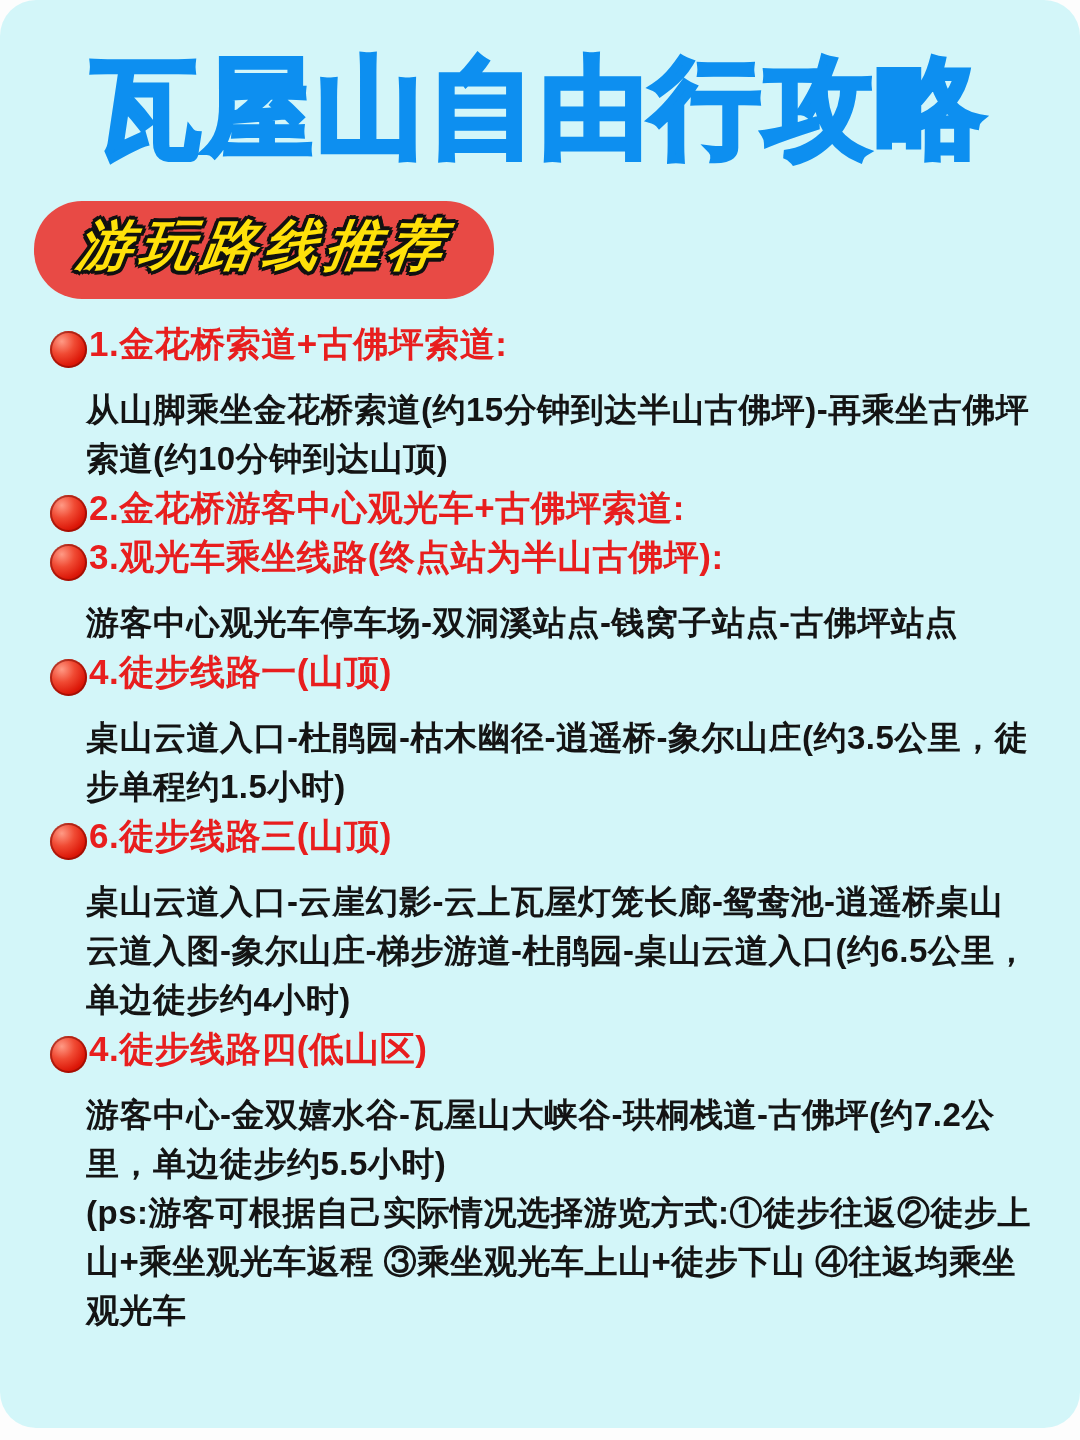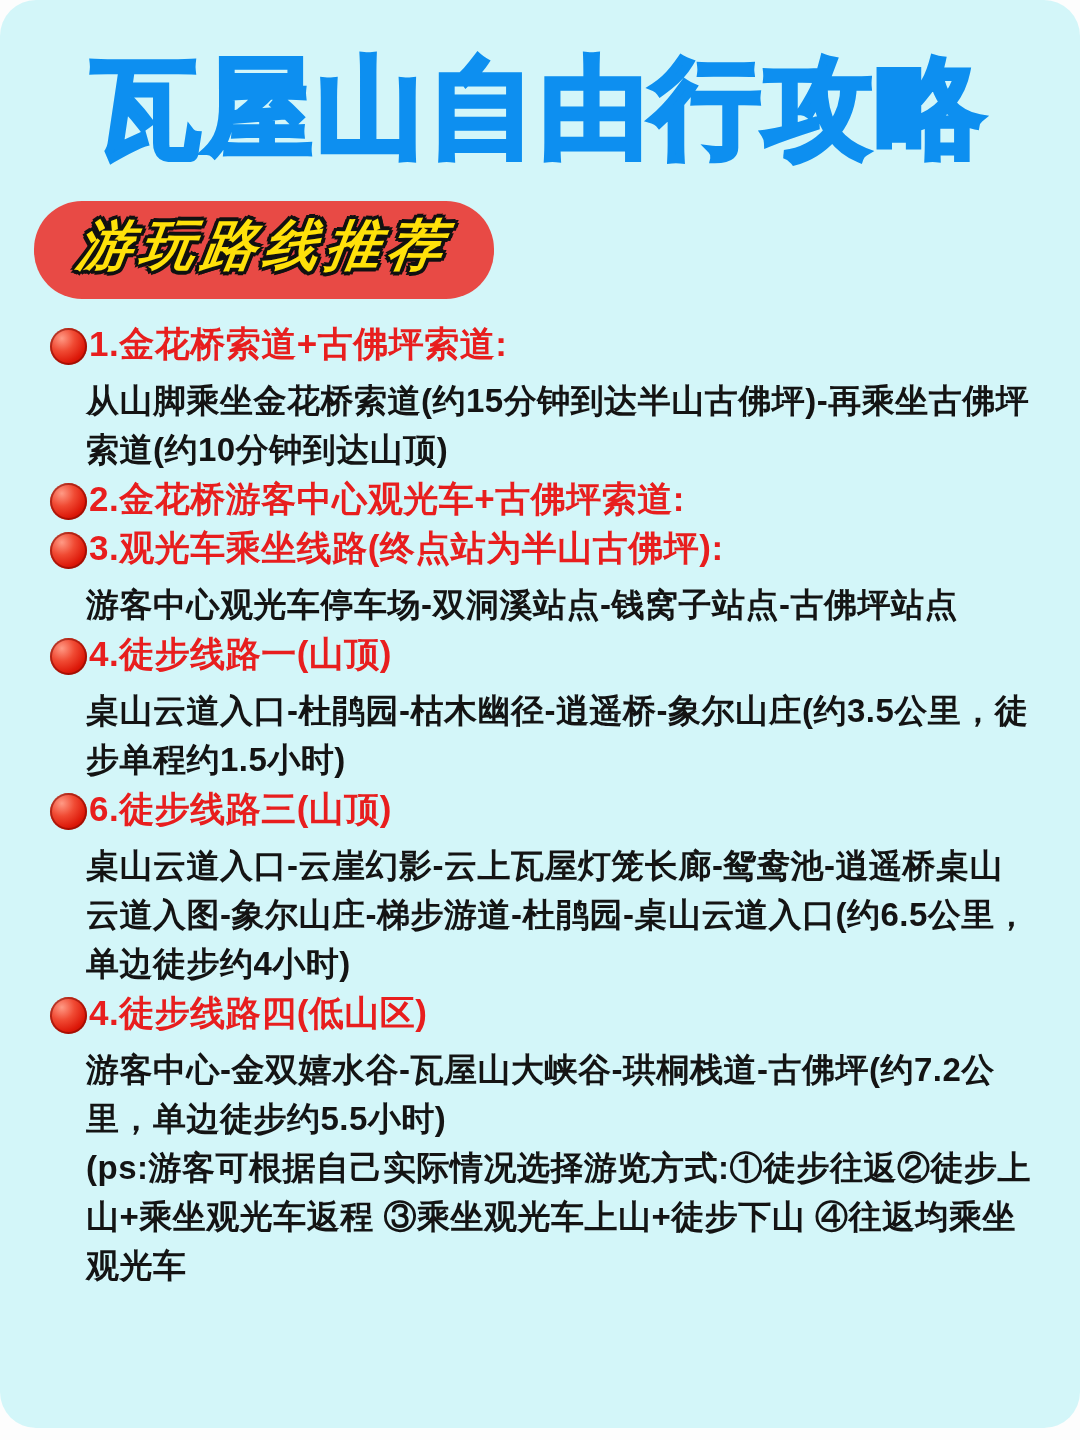--- a/index.html
+++ b/index.html
@@ -50,38 +50,38 @@
       -3px -3px 0 #111, 3px -3px 0 #111,
       -3px  3px 0 #111, 3px  3px 0 #111,
       -4px  0   0 #111, 4px  0   0 #111,
        0   -4px 0 #111, 0    4px 0 #111;
   }
   .routes {
     margin: 12px 44px 0 50px;
   }
   .item-heading {
     display: flex;
-    align-items: center;
+    align-items: flex-end;
     color: #e81e1e;
     font-size: 35px;
     font-weight: bold;
     line-height: 49px;
     letter-spacing: 0.5px;
   }
   .bullet {
     flex: none;
     width: 37px;
     height: 37px;
     margin: 6px 2px 0 0;
     border-radius: 50%;
     background: radial-gradient(circle at 32% 28%, #ff9a85 0%, #f04a33 35%, #dc1708 68%, #a30c00 100%);
     box-shadow: inset 0 0 0 2px rgba(130, 10, 0, 0.55);
   }
   .item-body {
-    margin: 8px 0 0 36px;
+    margin: 17px 0 0 36px;
     font-size: 33px;
     line-height: 49px;
     font-weight: bold;
     color: #141414;
     letter-spacing: 0.5px;
   }
   .note {
     margin: 0 0 0 36px;
     font-size: 33px;
     line-height: 49px;

